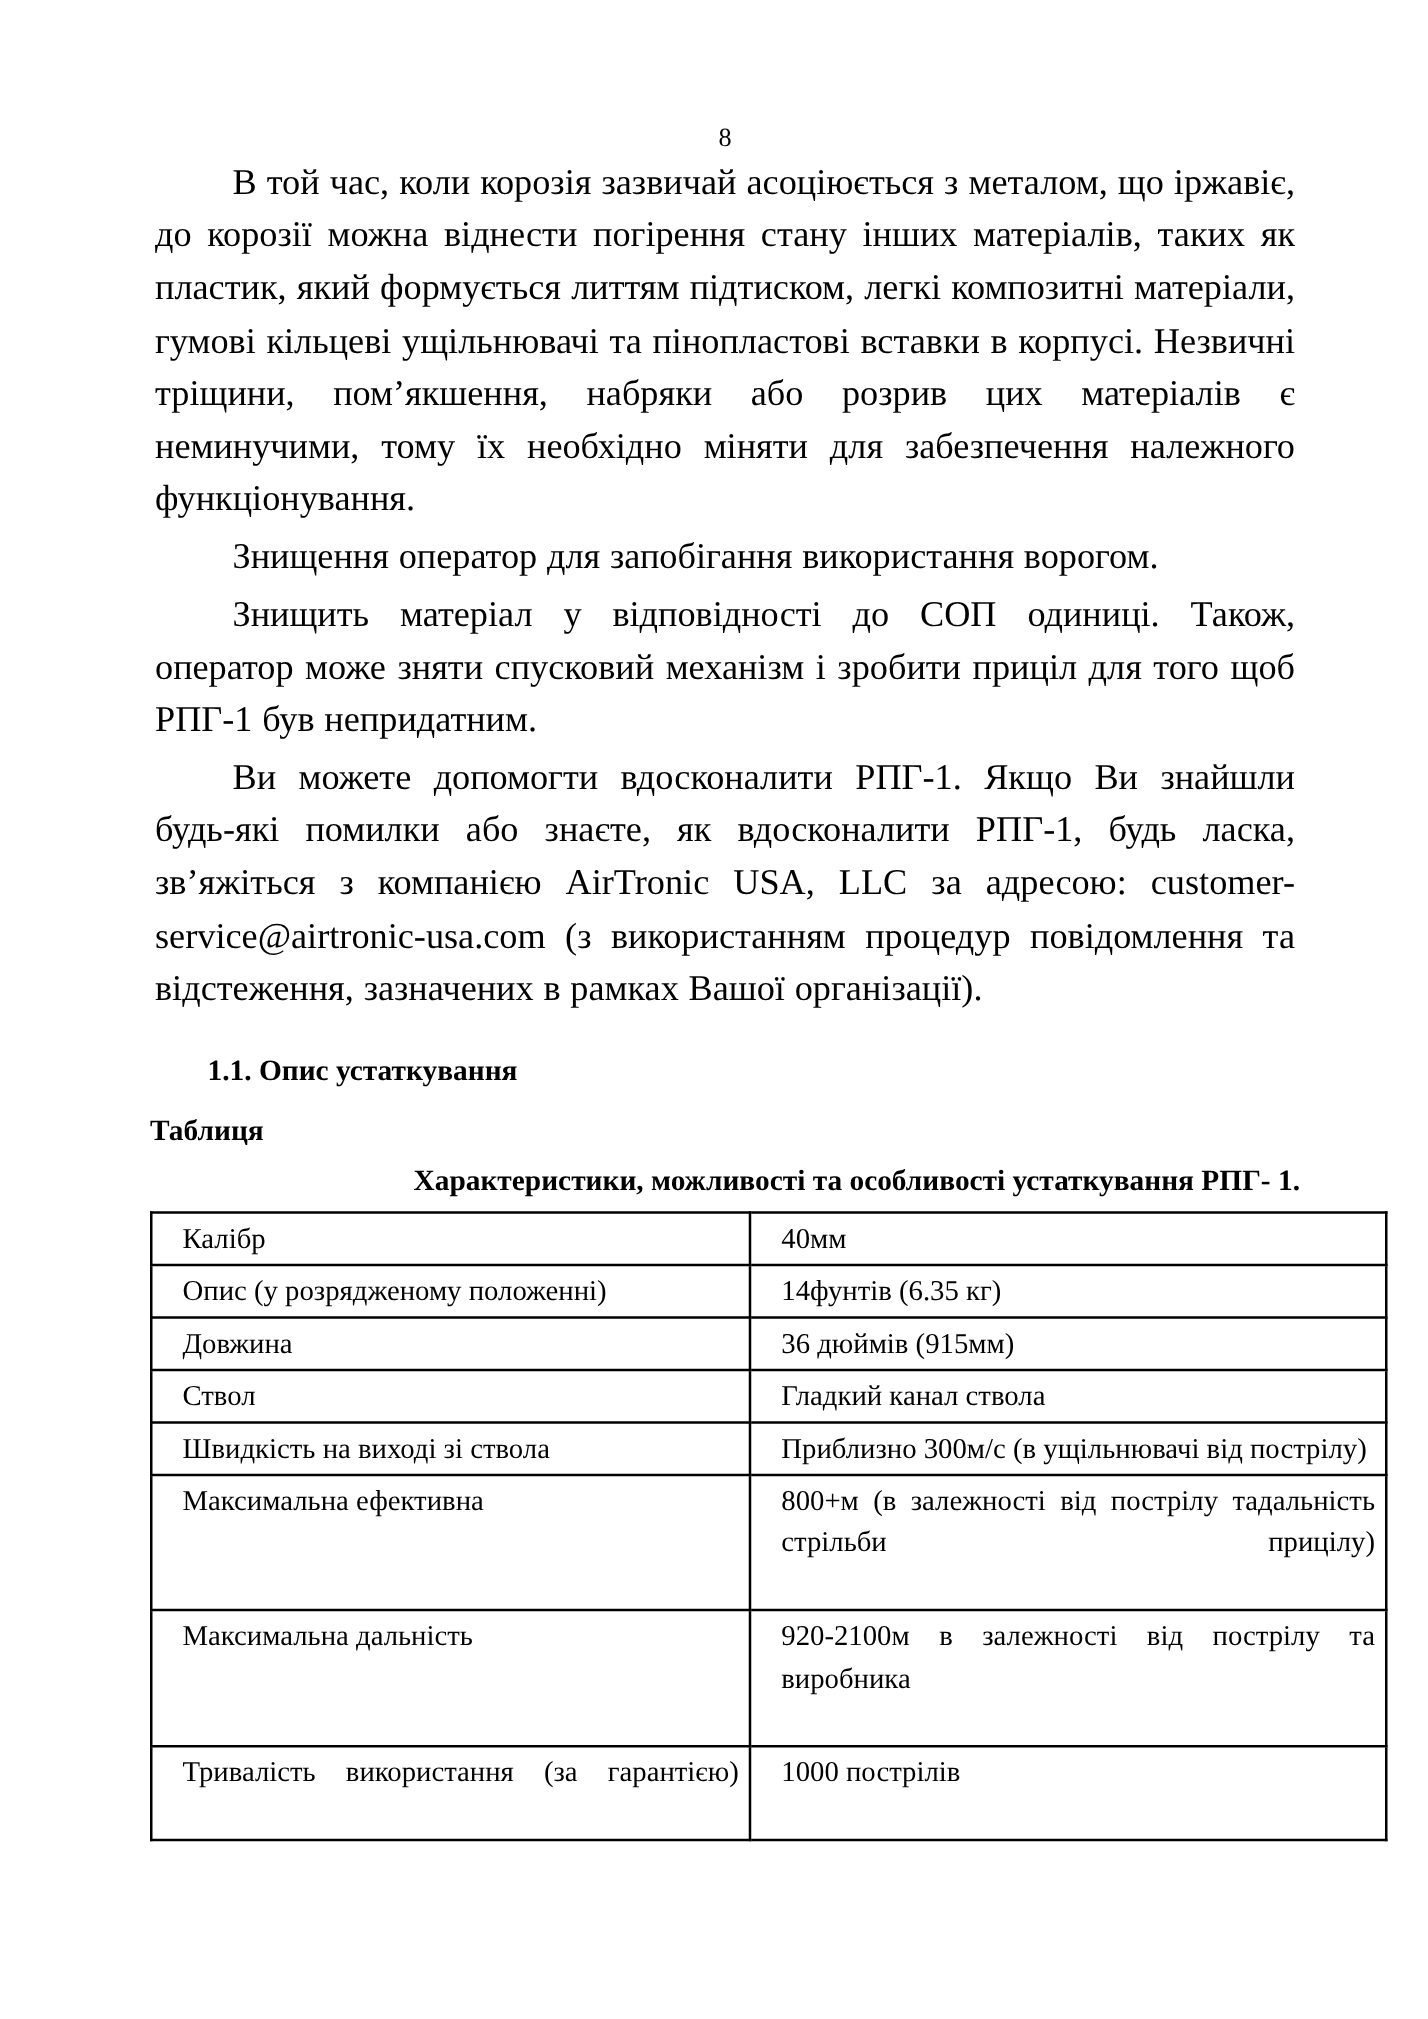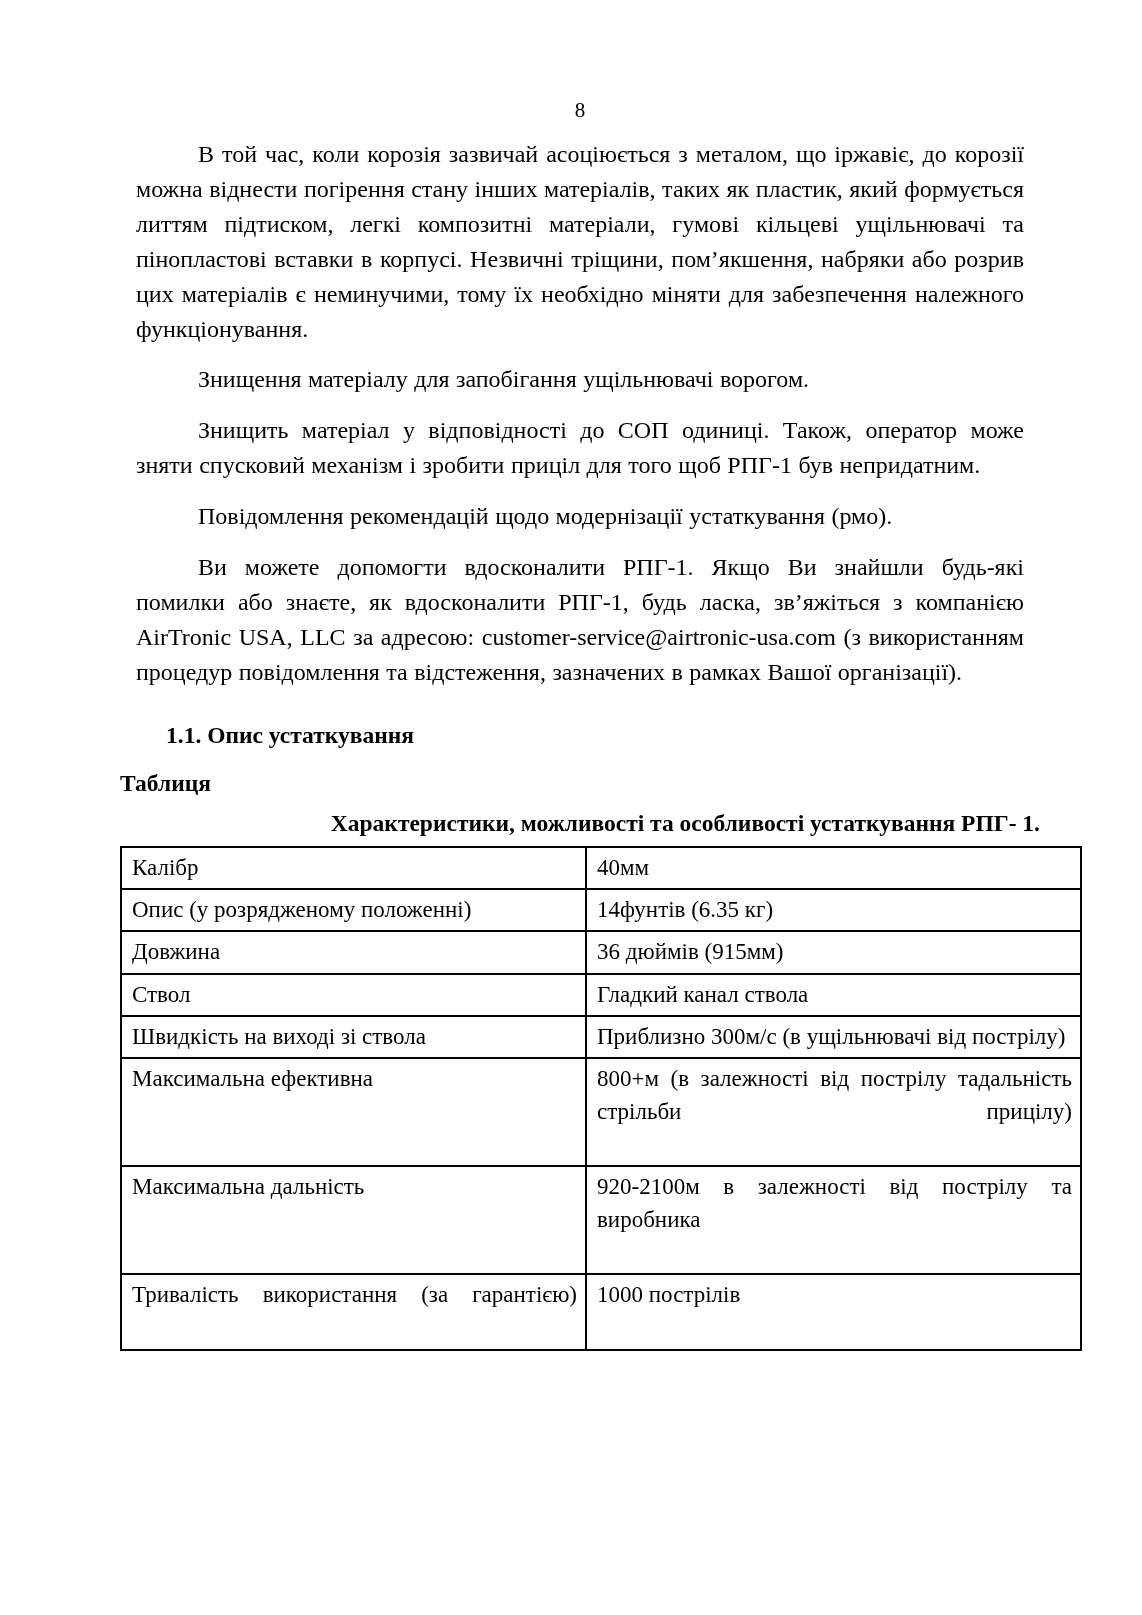--- a/index.html
+++ b/index.html
@@ -28,25 +28,25 @@
     width: 920px;
   }
   .page-number {
     text-align: center;
     font-size: 21px;
     line-height: 1;
     padding-top: 100px;
     letter-spacing: 0;
   }
   p.body-par {
-    font-size: 24px;
+    font-size: 29px;
     line-height: 1.455;
     text-align: justify;
     text-justify: inter-word;
-    margin: 16px;
+    margin: 4px;
     text-indent: 62px;
     word-spacing: 0.02em;
   }
   .gap-before-first {
     margin-top: 42px;
   }
   .gap-para {
     margin-top: 0;
   }
   .gap-big {
@@ -79,21 +79,21 @@
   table.spec-table {
     border-collapse: collapse;
     width: 920px;
     margin-top: 6px;
     table-layout: fixed;
   }
   table.spec-table td {
     border: 2px solid #000000;
     font-size: 23px;
     line-height: 1.44;
-    padding: 3px 8px 4px 10px;
+    padding: 3px 8px 4px 24px;
     vertical-align: top;
     font-weight: normal;
   }
   td.col-param {
     width: 445px;
     text-align: justify;
     text-justify: inter-word;
   }
   td.col-value {
     width: 475px;
@@ -112,25 +112,24 @@
 </head>
 <body>
 
 <div class="page">
   <div class="content">
 
     <div class="page-number">8</div>
 
     <p class="body-par gap-before-first">В той час, коли корозія зазвичай асоціюється з металом, що іржавіє, до корозії можна віднести погірення стану інших матеріалів, таких як пластик, який формується литтям підтиском, легкі композитні матеріали, гумові кільцеві ущільнювачі та пінопластові вставки в корпусі. Незвичні тріщини, пом’якшення, набряки або розрив цих матеріалів є неминучими, тому їх необхідно міняти для забезпечення належного функціонування.</p>
 
-    <p class="body-par gap-para">Знищення матеріалу для запобігання ущільнювачі ворогом.</p>
+    <p class="body-par gap-para">Знищення оператор для запобігання використання ворогом.</p>
 
     <p class="body-par gap-para">Знищить  матеріал у відповідності до СОП одиниці. Також, оператор може зняти спусковий механізм і зробити приціл для того щоб РПГ-1 був непридатним.</p>
 
-    <p class="body-par gap-para">Повідомлення рекомендацій щодо модернізації устаткування (рмо).</p>
 
     <p class="body-par gap-big">Ви можете допомогти вдосконалити РПГ-1. Якщо Ви знайшли будь-які помилки або знаєте, як вдосконалити РПГ-1, будь ласка, зв’яжіться з компанією AirTronic USA, LLC за адресою: customer-service@airtronic-usa.com (з використанням процедур повідомлення та відстеження, зазначених в рамках Вашої організації).</p>
 
     <h2 class="section-heading">1.1. Опис устаткування</h2>
 
     <div class="table-caption-right">Таблиця</div>
 
     <div class="table-caption-center">Характеристики, можливості та особливості устаткування РПГ- 1.</div>
 
     <table class="spec-table">

